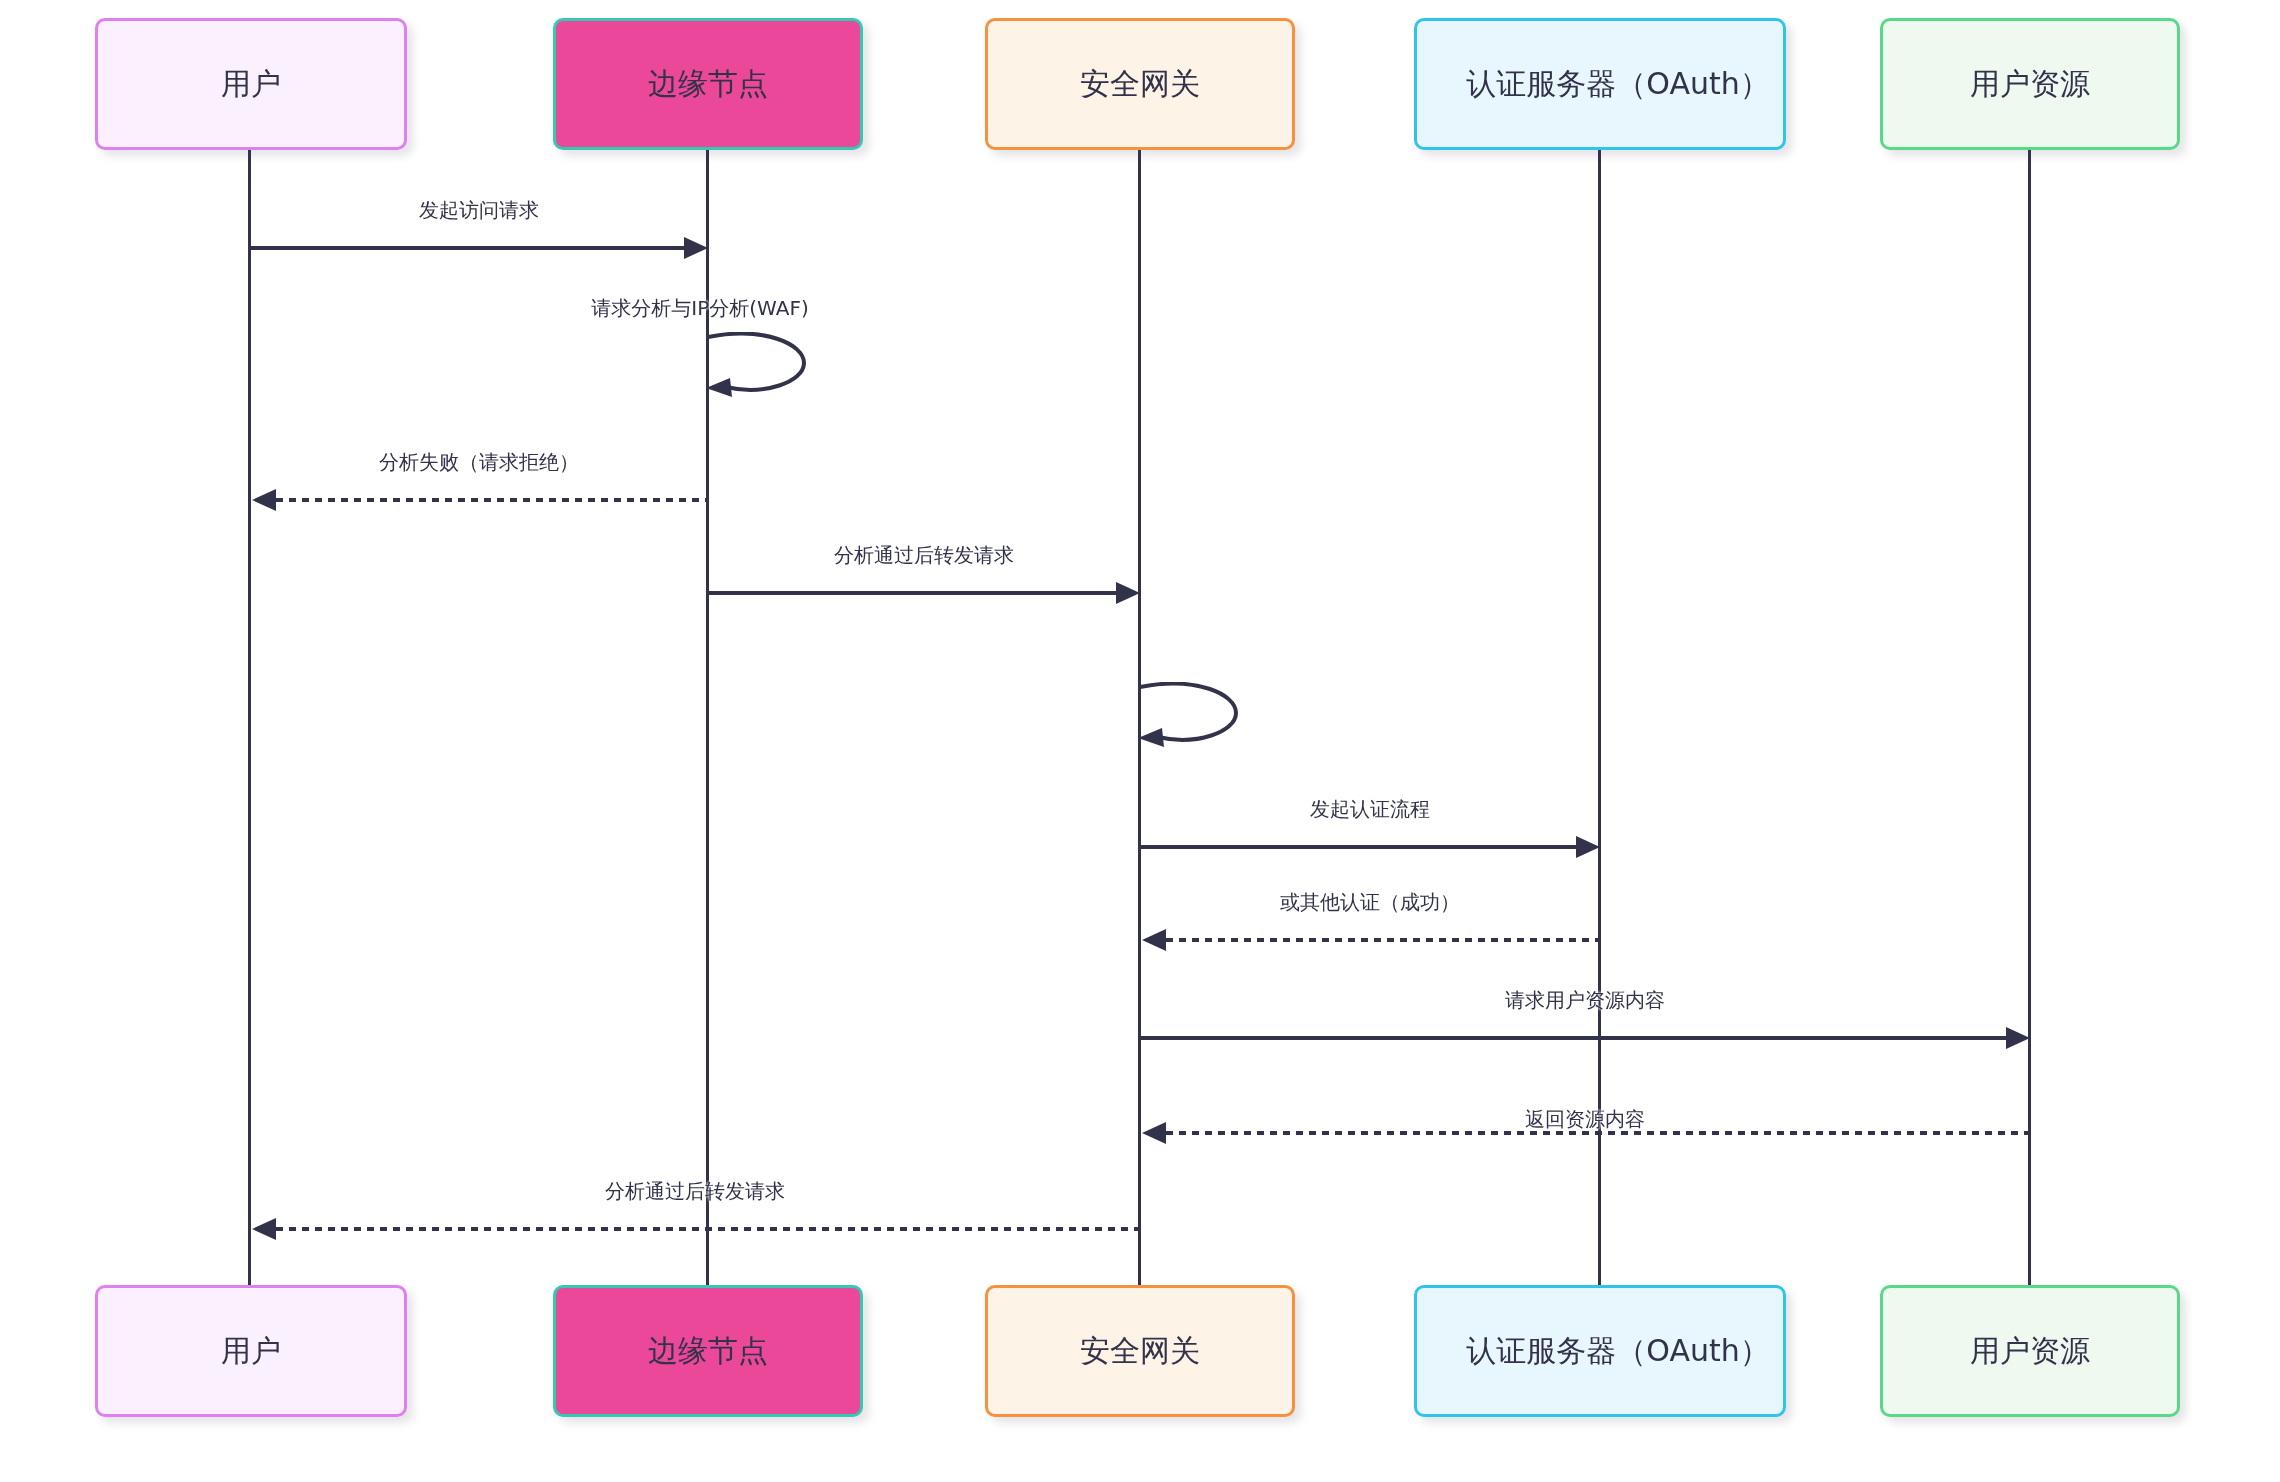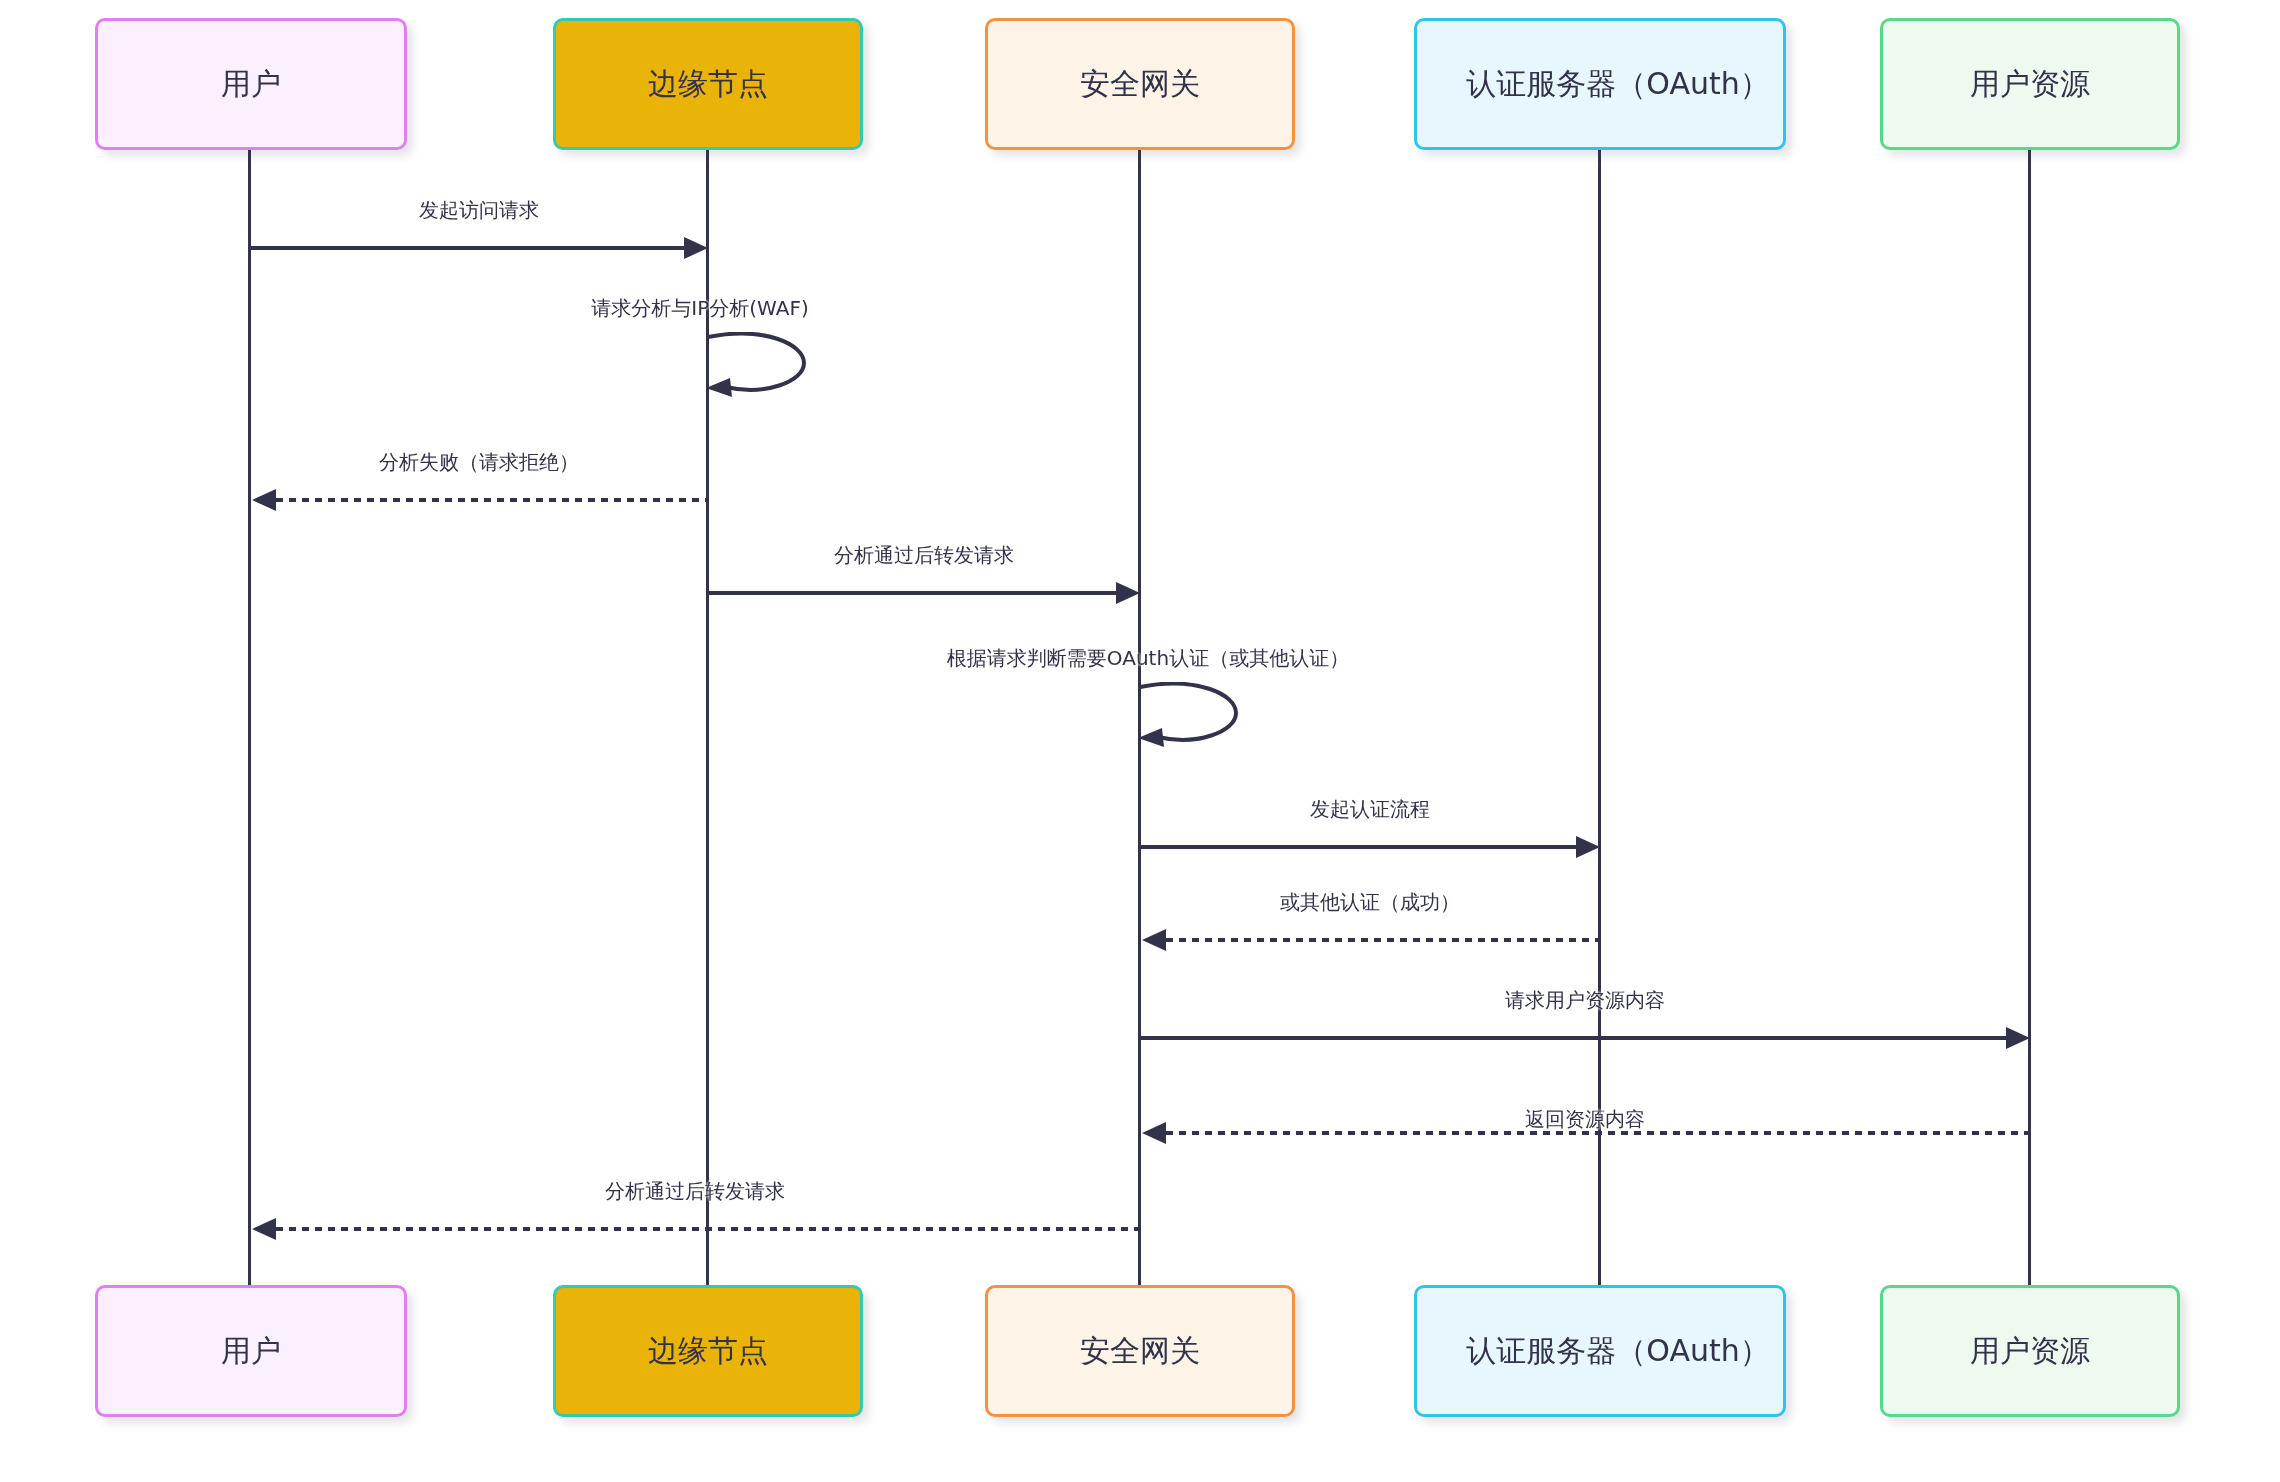--- a/index.html
+++ b/index.html
@@ -13,21 +13,21 @@
   
   .actor{
     position:absolute;height:132px;box-sizing:border-box;
     border:3px solid;border-radius:10px;
     display:flex;align-items:center;justify-content:center;
     font-size:30px;font-weight:400;color:var(--ink);
     box-shadow:6px 6px 8px rgba(110,110,130,0.18);
     white-space:nowrap;
   }
   .actor.user{border-color:#e07ff0;background:#fbf0fd;}
-  .actor.edge{border-color:#34c9b3;background:#eab308;}
+  .actor.edge{border-color:#34c9b3;background:#ec4899;}
   .actor.gateway{border-color:#f5913f;background:#fdf3e7;}
   .actor.auth{border-color:#2fc4ea;background:#e8f7fd;padding-left:36px;}
   .actor.resource{border-color:#57d987;background:#eef9f0;}
 
   .lifeline{position:absolute;width:3px;top:150px;height:1135px;background:var(--ink);}
 
   .msg-label{
     position:absolute;transform:translateX(-50%);
     font-size:20px;line-height:36px;white-space:nowrap;color:var(--ink);
     text-shadow:0 0 3px #fff,0 0 3px #fff;
@@ -87,21 +87,20 @@
   </svg>
 
   <div class="msg-label" style="left:479px;top:444px;">分析失败（请求拒绝）</div>
   <div class="arrow-left" style="left:252px;top:489px;"></div>
   <div class="line-dashed" style="left:276px;top:498px;width:432px;"></div>
 
   <div class="msg-label" style="left:924px;top:537px;text-align:right;">分析通过后转发请求</div>
   <div class="line-solid" style="left:708px;top:591px;width:410px;"></div>
   <div class="arrow-right" style="left:1116px;top:582px;"></div>
 
-  <div class="msg-label" style="left:1148px;top:640px;">根据请求判断需要OAuth认证（或其他认证）</div>
   <svg class="selfloop" style="left:1138px;top:682px;" width="106" height="66" viewBox="0 0 106 66">
     <path d="M 2 5 C 58 -6, 98 12, 98 31 C 98 50, 58 64, 20 55" fill="none" stroke="#32324a" stroke-width="4"></path>
     <polygon points="24,46 0,56 26,65" fill="#32324a"></polygon>
   </svg>
 
   <div class="msg-label" style="left:1370px;top:791px;">发起认证流程</div>
   <div class="line-solid" style="left:1140px;top:845px;width:438px;"></div>
   <div class="arrow-right" style="left:1576px;top:836px;"></div>
 
   <div class="msg-label" style="left:1370px;top:884px;">或其他认证（成功）</div>

